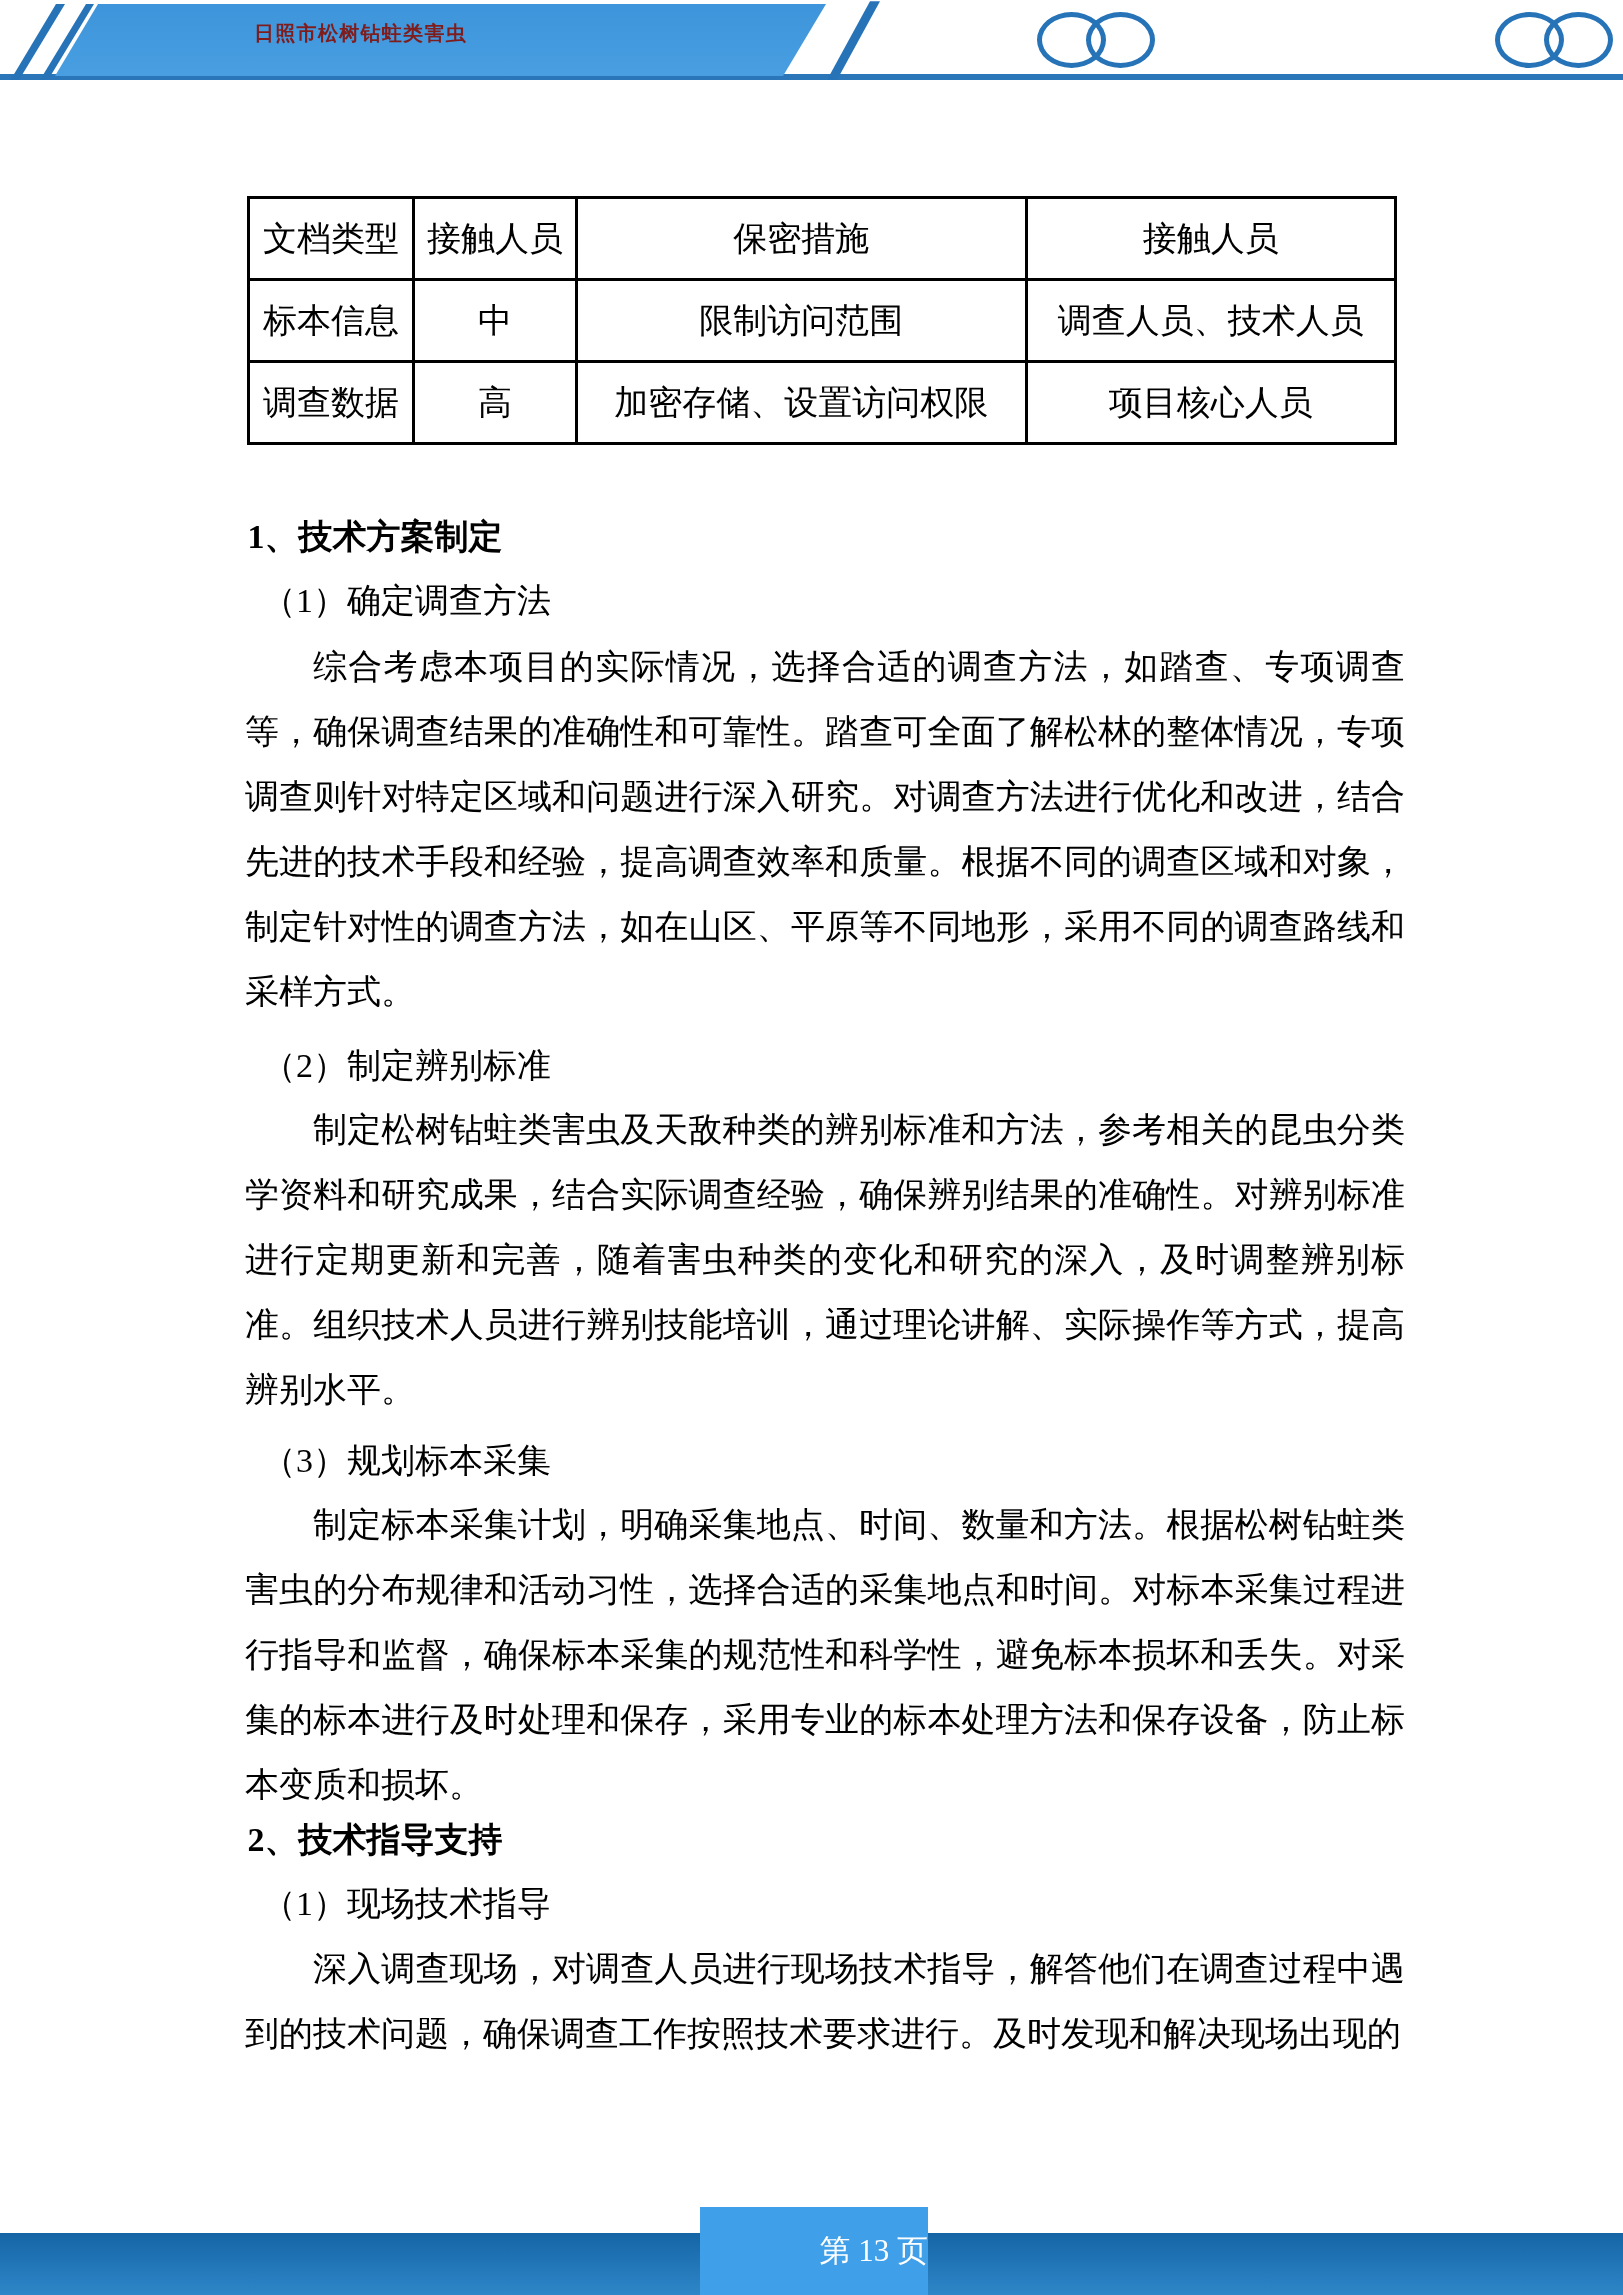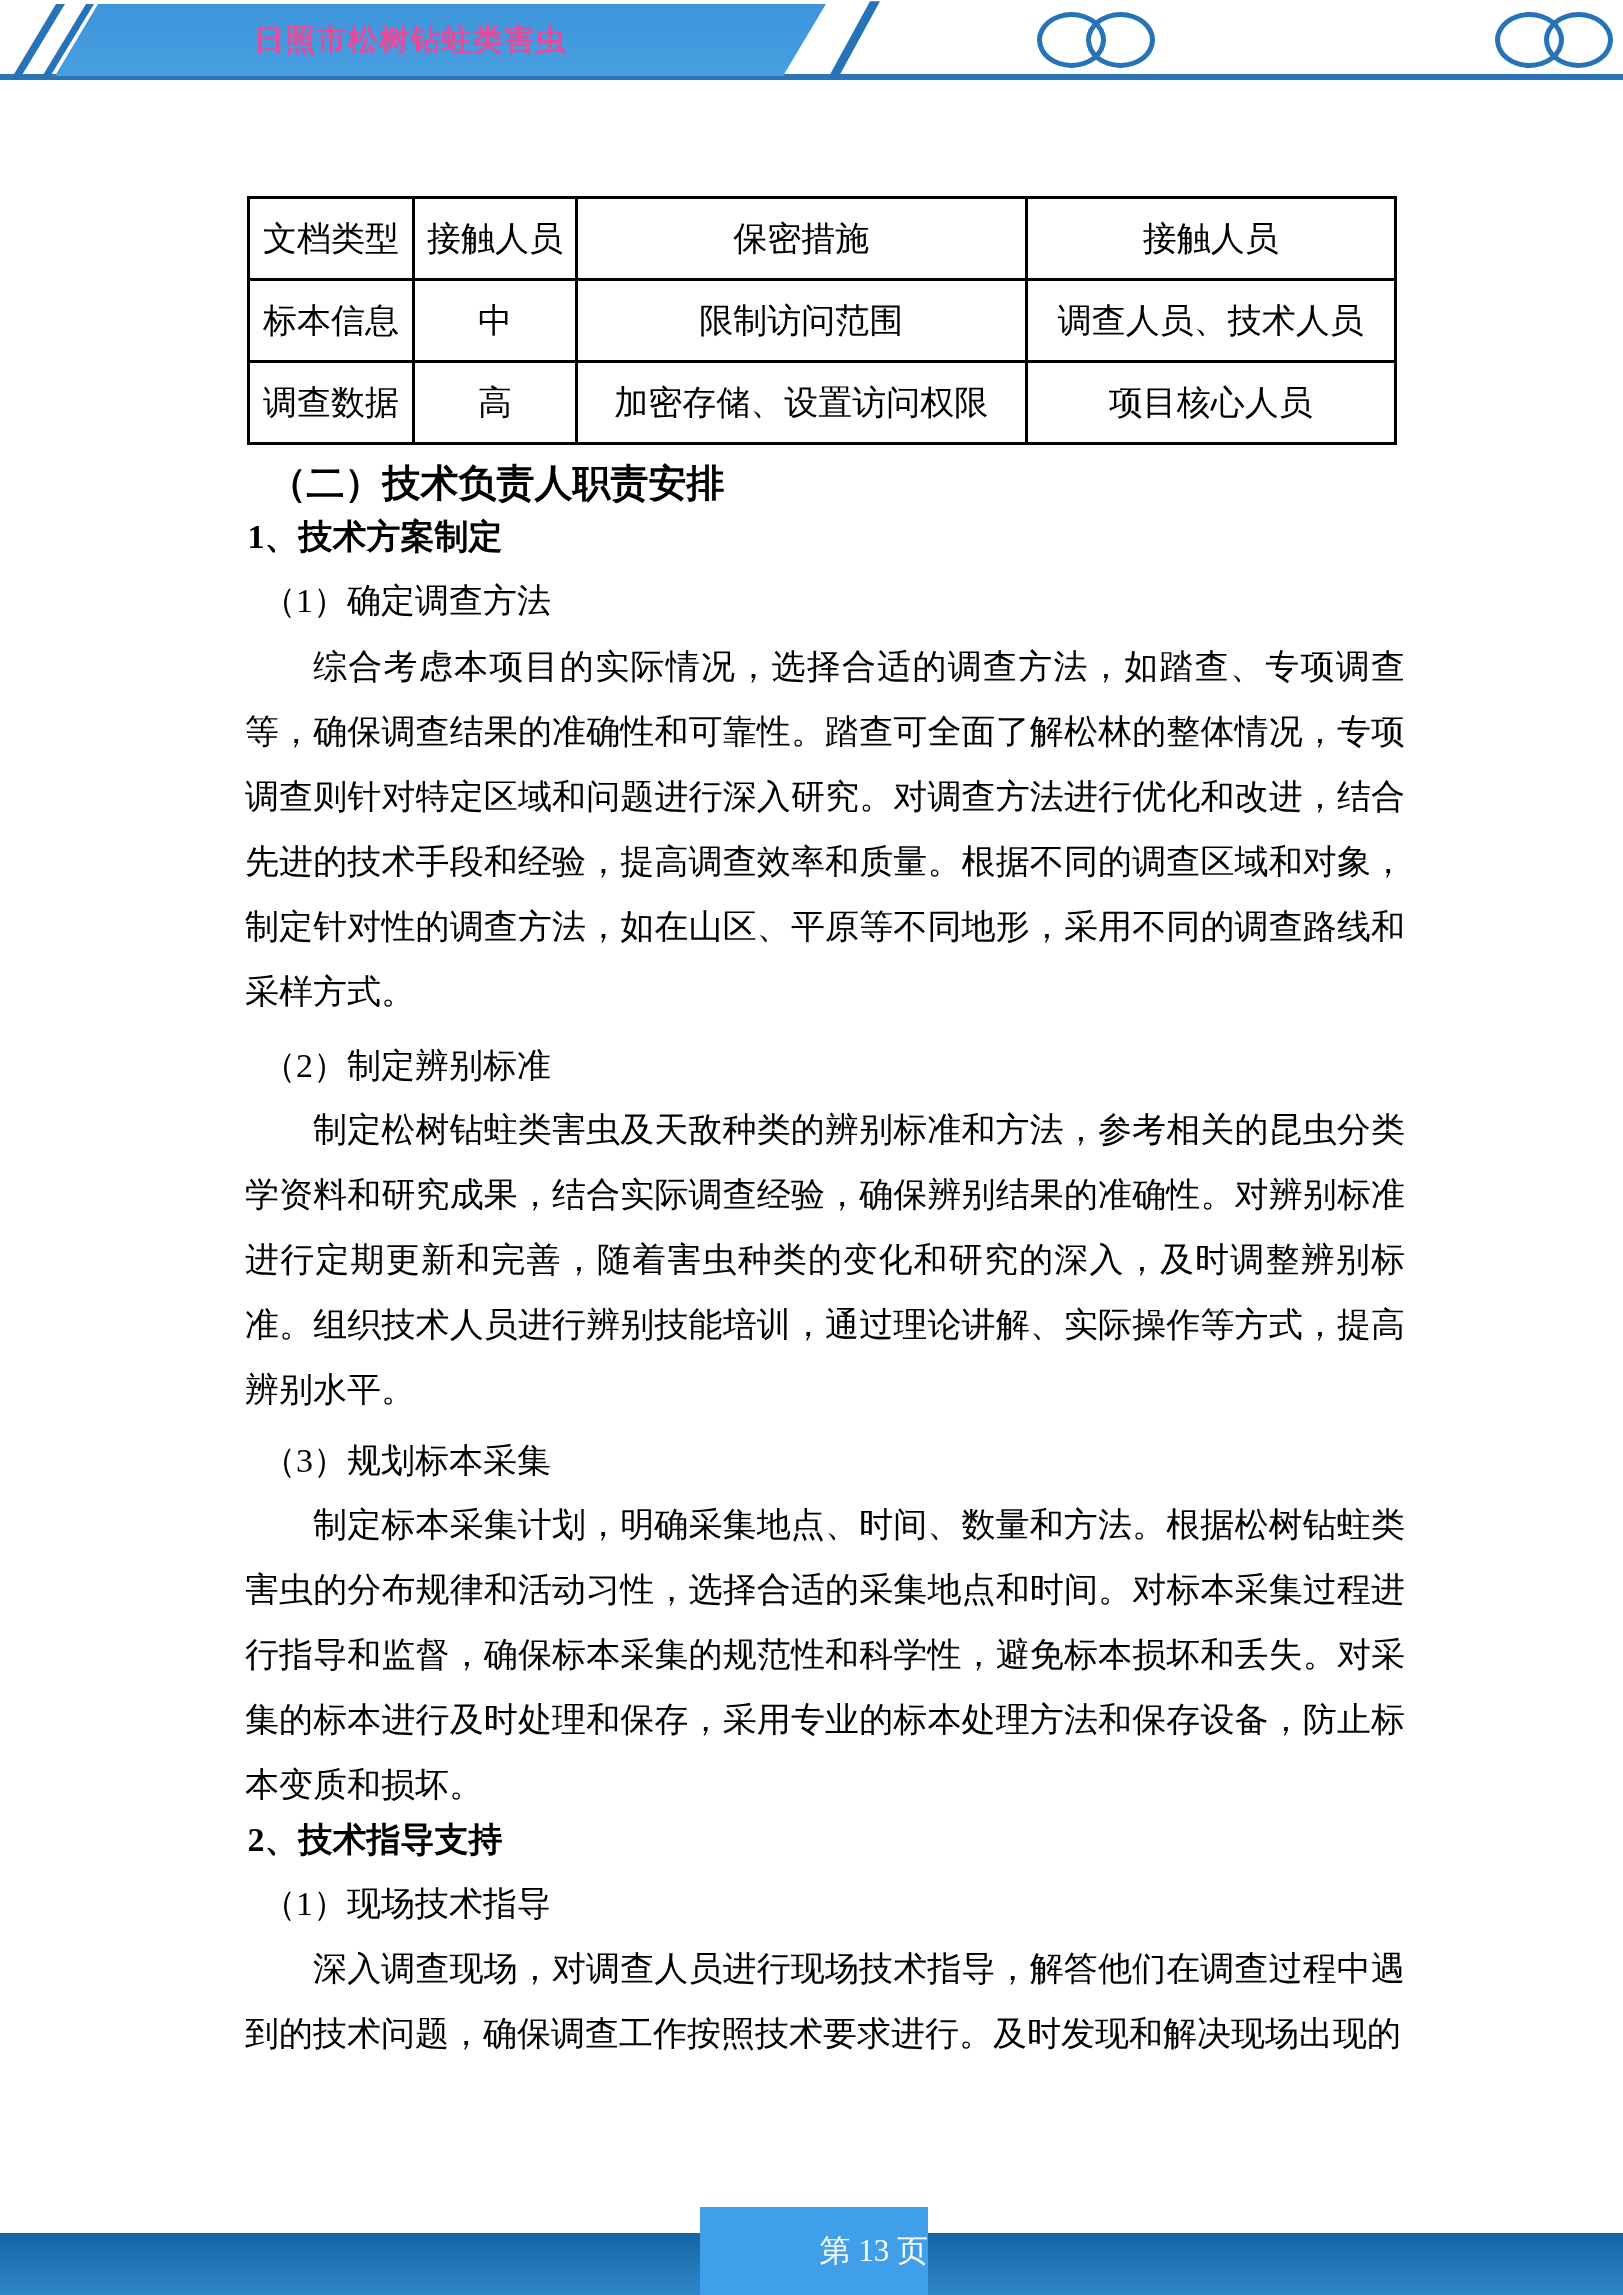--- a/index.html
+++ b/index.html
@@ -9,21 +9,21 @@
   
   .hdr{position:absolute;left:0;top:0;width:1623px;height:88px;}
   .hdr-rule{position:absolute;left:0;top:74px;width:1623px;height:5.9px;background:#2a76b9;}
   .shape{position:absolute;left:0;top:0;width:1623px;height:88px;}
   .stripe-a{background:#2673b8;clip-path:polygon(56px 3.9px,65px 3.9px,19px 80px,10.5px 80px);}
   .stripe-b{background:#2673b8;clip-path:polygon(86px 3.9px,94px 3.9px,48px 80px,40px 80px);}
   .banner{background:linear-gradient(180deg,#3d94da 0%,#4aa0e2 100%);
           clip-path:polygon(98px 3.9px,826px 3.9px,783px 76px,55px 76px);}
   .slash-r{background:#2673b8;clip-path:polygon(870px 1.3px,880px 1.3px,837px 80px,827px 80px);}
   .banner-title{position:absolute;left:254px;top:19.6px;font-family:Liberation Mono, monospace;
-          font-size:30px;font-weight:700;color:#ec4899;letter-spacing:1.3px;white-space:nowrap;}
+          font-size:20px;font-weight:700;color:#7f1d1d;letter-spacing:1.3px;white-space:nowrap;}
   .ring{position:absolute;top:12.4px;width:69px;height:56px;border:5.9px solid #2673b8;border-radius:50%;
         box-sizing:border-box;background:transparent;}
   .r1{left:1037px;} .r2{left:1086px;} .r3{left:1495px;} .r4{left:1544px;}
 
   
   table.sec{position:absolute;left:247px;top:196px;width:1150px;border-collapse:collapse;
             table-layout:fixed;border:3.9px solid #000;}
   table.sec td{border:3.3px solid #000;text-align:center;vertical-align:middle;
                font-size:34px;height:79px;padding:0 3.9px;}
 
@@ -81,21 +81,20 @@
     </tr>
     <tr>
       <td>调查数据</td>
       <td>高</td>
       <td>加密存储、设置访问权限</td>
       <td>项目核心人员</td>
     </tr>
   </tbody>
     </table>
 
-  <div class="blk h2" style="top:451px">（二）技术负责人职责安排</div>
   <div class="blk sub-flush" style="top:504px">1、技术方案制定</div>
   <div class="blk sub" style="top:568px">（1）确定调查方法</div>
   <div class="blk para" style="top:634px">综合考虑本项目的实际情况，选择合适的调查方法，如踏查、专项调查等，确保调查结果的准确性和可靠性。踏查可全面了解松林的整体情况，专项调查则针对特定区域和问题进行深入研究。对调查方法进行优化和改进，结合先进的技术手段和经验，提高调查效率和质量。根据不同的调查区域和对象，制定针对性的调查方法，如在山区、平原等不同地形，采用不同的调查路线和采样方式。</div>
   <div class="blk sub" style="top:1033px">（2）制定辨别标准</div>
   <div class="blk para" style="top:1097px">制定松树钻蛀类害虫及天敌种类的辨别标准和方法，参考相关的昆虫分类学资料和研究成果，结合实际调查经验，确保辨别结果的准确性。对辨别标准进行定期更新和完善，随着害虫种类的变化和研究的深入，及时调整辨别标准。组织技术人员进行辨别技能培训，通过理论讲解、实际操作等方式，提高辨别水平。</div>
   <div class="blk sub" style="top:1428px">（3）规划标本采集</div>
   <div class="blk para" style="top:1492px">制定标本采集计划，明确采集地点、时间、数量和方法。根据松树钻蛀类害虫的分布规律和活动习性，选择合适的采集地点和时间。对标本采集过程进行指导和监督，确保标本采集的规范性和科学性，避免标本损坏和丢失。对采集的标本进行及时处理和保存，采用专业的标本处理方法和保存设备，防止标本变质和损坏。</div>
   <div class="blk sub-flush" style="top:1807px">2、技术指导支持</div>
   <div class="blk sub" style="top:1871px">（1）现场技术指导</div>
   <div class="blk para" style="top:1936px">深入调查现场，对调查人员进行现场技术指导，解答他们在调查过程中遇到的技术问题，确保调查工作按照技术要求进行。及时发现和解决现场出现的</div>

